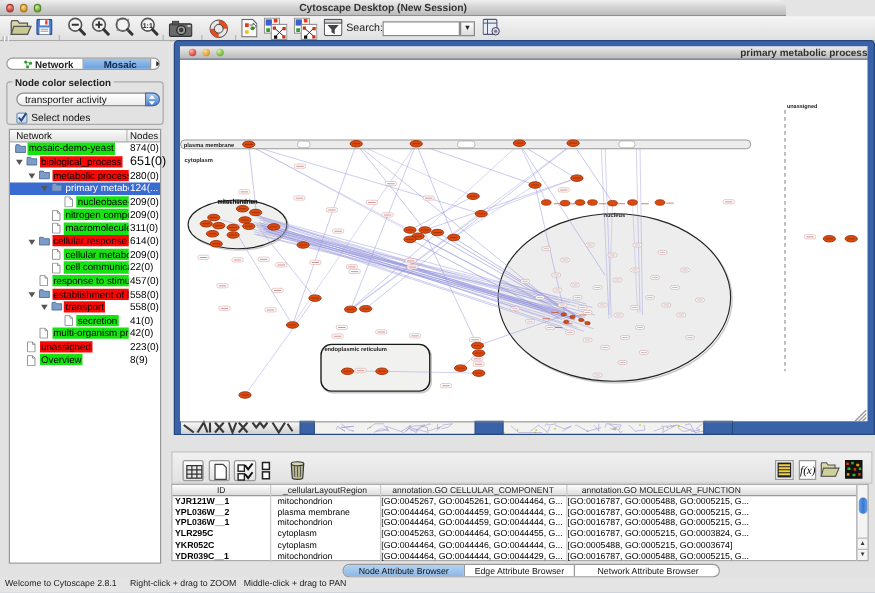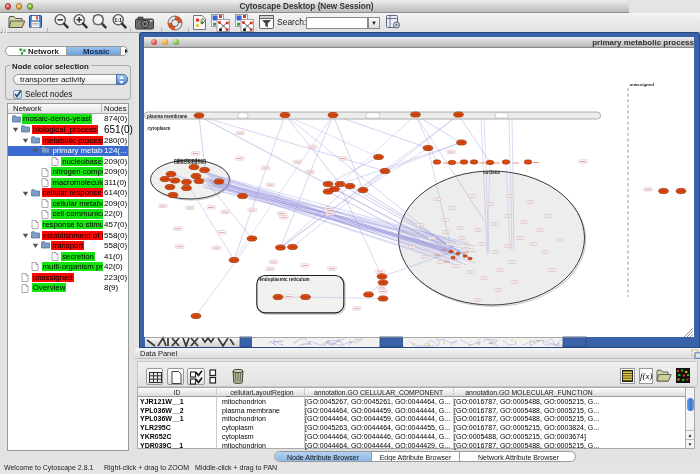--- a/index.html
+++ b/index.html
@@ -747,29 +747,20 @@
 <path d="M218 338 L223 346 L228 338" fill="none" stroke="#383838" stroke-width="1.7"></path>
 <path d="M147 340 L155 346" fill="none" stroke="#383838" stroke-width="1.7"></path>
 <path d="M230 339 L234 345" fill="none" stroke="#383838" stroke-width="1.7"></path>
  <rect x="240" y="337" width="11.5" height="10" fill="#3a62a8" stroke="#26487e" stroke-width="0.8"></rect>
  <rect x="380" y="337" width="22.5" height="10" fill="#3a62a8" stroke="#26487e" stroke-width="0.8"></rect>
  <rect x="563" y="337" width="23" height="10" fill="#3a62a8" stroke="#26487e" stroke-width="0.8"></rect>
  <line x1="145" y1="337.5" x2="586" y2="337.5" stroke="#888" stroke-width="0.7"></line>
 </svg>
 
 <div class="abs" style="left:135px;top:348px;width:565px;height:114px;background:#e2e2e2">
- <div class="abs" style="left:0;top:0;width:565px;height:11px;background:linear-gradient(#f6f6f6,#dadada);border-bottom:1px solid #c0c0c0">
-  <div style="font-size:7.5px;line-height:11px;color:#222;padding-left:5px">Data Panel</div>
-  <div class="abs" style="left:556px;top:1px">
-        <svg width="11" height="10" viewBox="0 0 11 10">
-          <rect x="0.8" y="0.8" width="6" height="5.5" fill="#eef2fa" stroke="#b8a860" stroke-width="1" stroke-dasharray="1.4,0.9"></rect>
-          <rect x="4" y="3.8" width="6" height="5.5" fill="#dde6f5" stroke="#5577aa" stroke-width="1"></rect>
-        </svg>
-      </div>
- </div>
  <div class="abs" style="left:2px;top:13px;width:561px;height:26px;background:linear-gradient(#f0f0f0,#e2e2e2);border:1px solid #c8c8c8"></div>
 </div>
 <div style="position:absolute;left:146px;top:368px;width:17px;height:17px;background:linear-gradient(#fdfdfd,#e2e2e2);border:1px solid #9a9a9a;border-radius:2px">
     <svg width="15" height="15" style="position:absolute;left:1px;top:1px" viewBox="0 0 15 15">
       <rect x="1.5" y="2.5" width="12" height="10" fill="#e8e8e8" stroke="#333" stroke-width="1"></rect>
       <path d="M1.5 5.8 L13.5 5.8 M1.5 9.2 L13.5 9.2 M5.5 2.5 L5.5 12.5 M9.5 2.5 L9.5 12.5" stroke="#333" stroke-width="1"></path>
     </svg>
   </div>
 <div style="position:absolute;left:167px;top:368px;width:17px;height:17px;background:linear-gradient(#fdfdfd,#e2e2e2);border:1px solid #9a9a9a;border-radius:2px">
     <svg width="15" height="15" style="position:absolute;left:1px;top:1px" viewBox="0 0 15 15">

